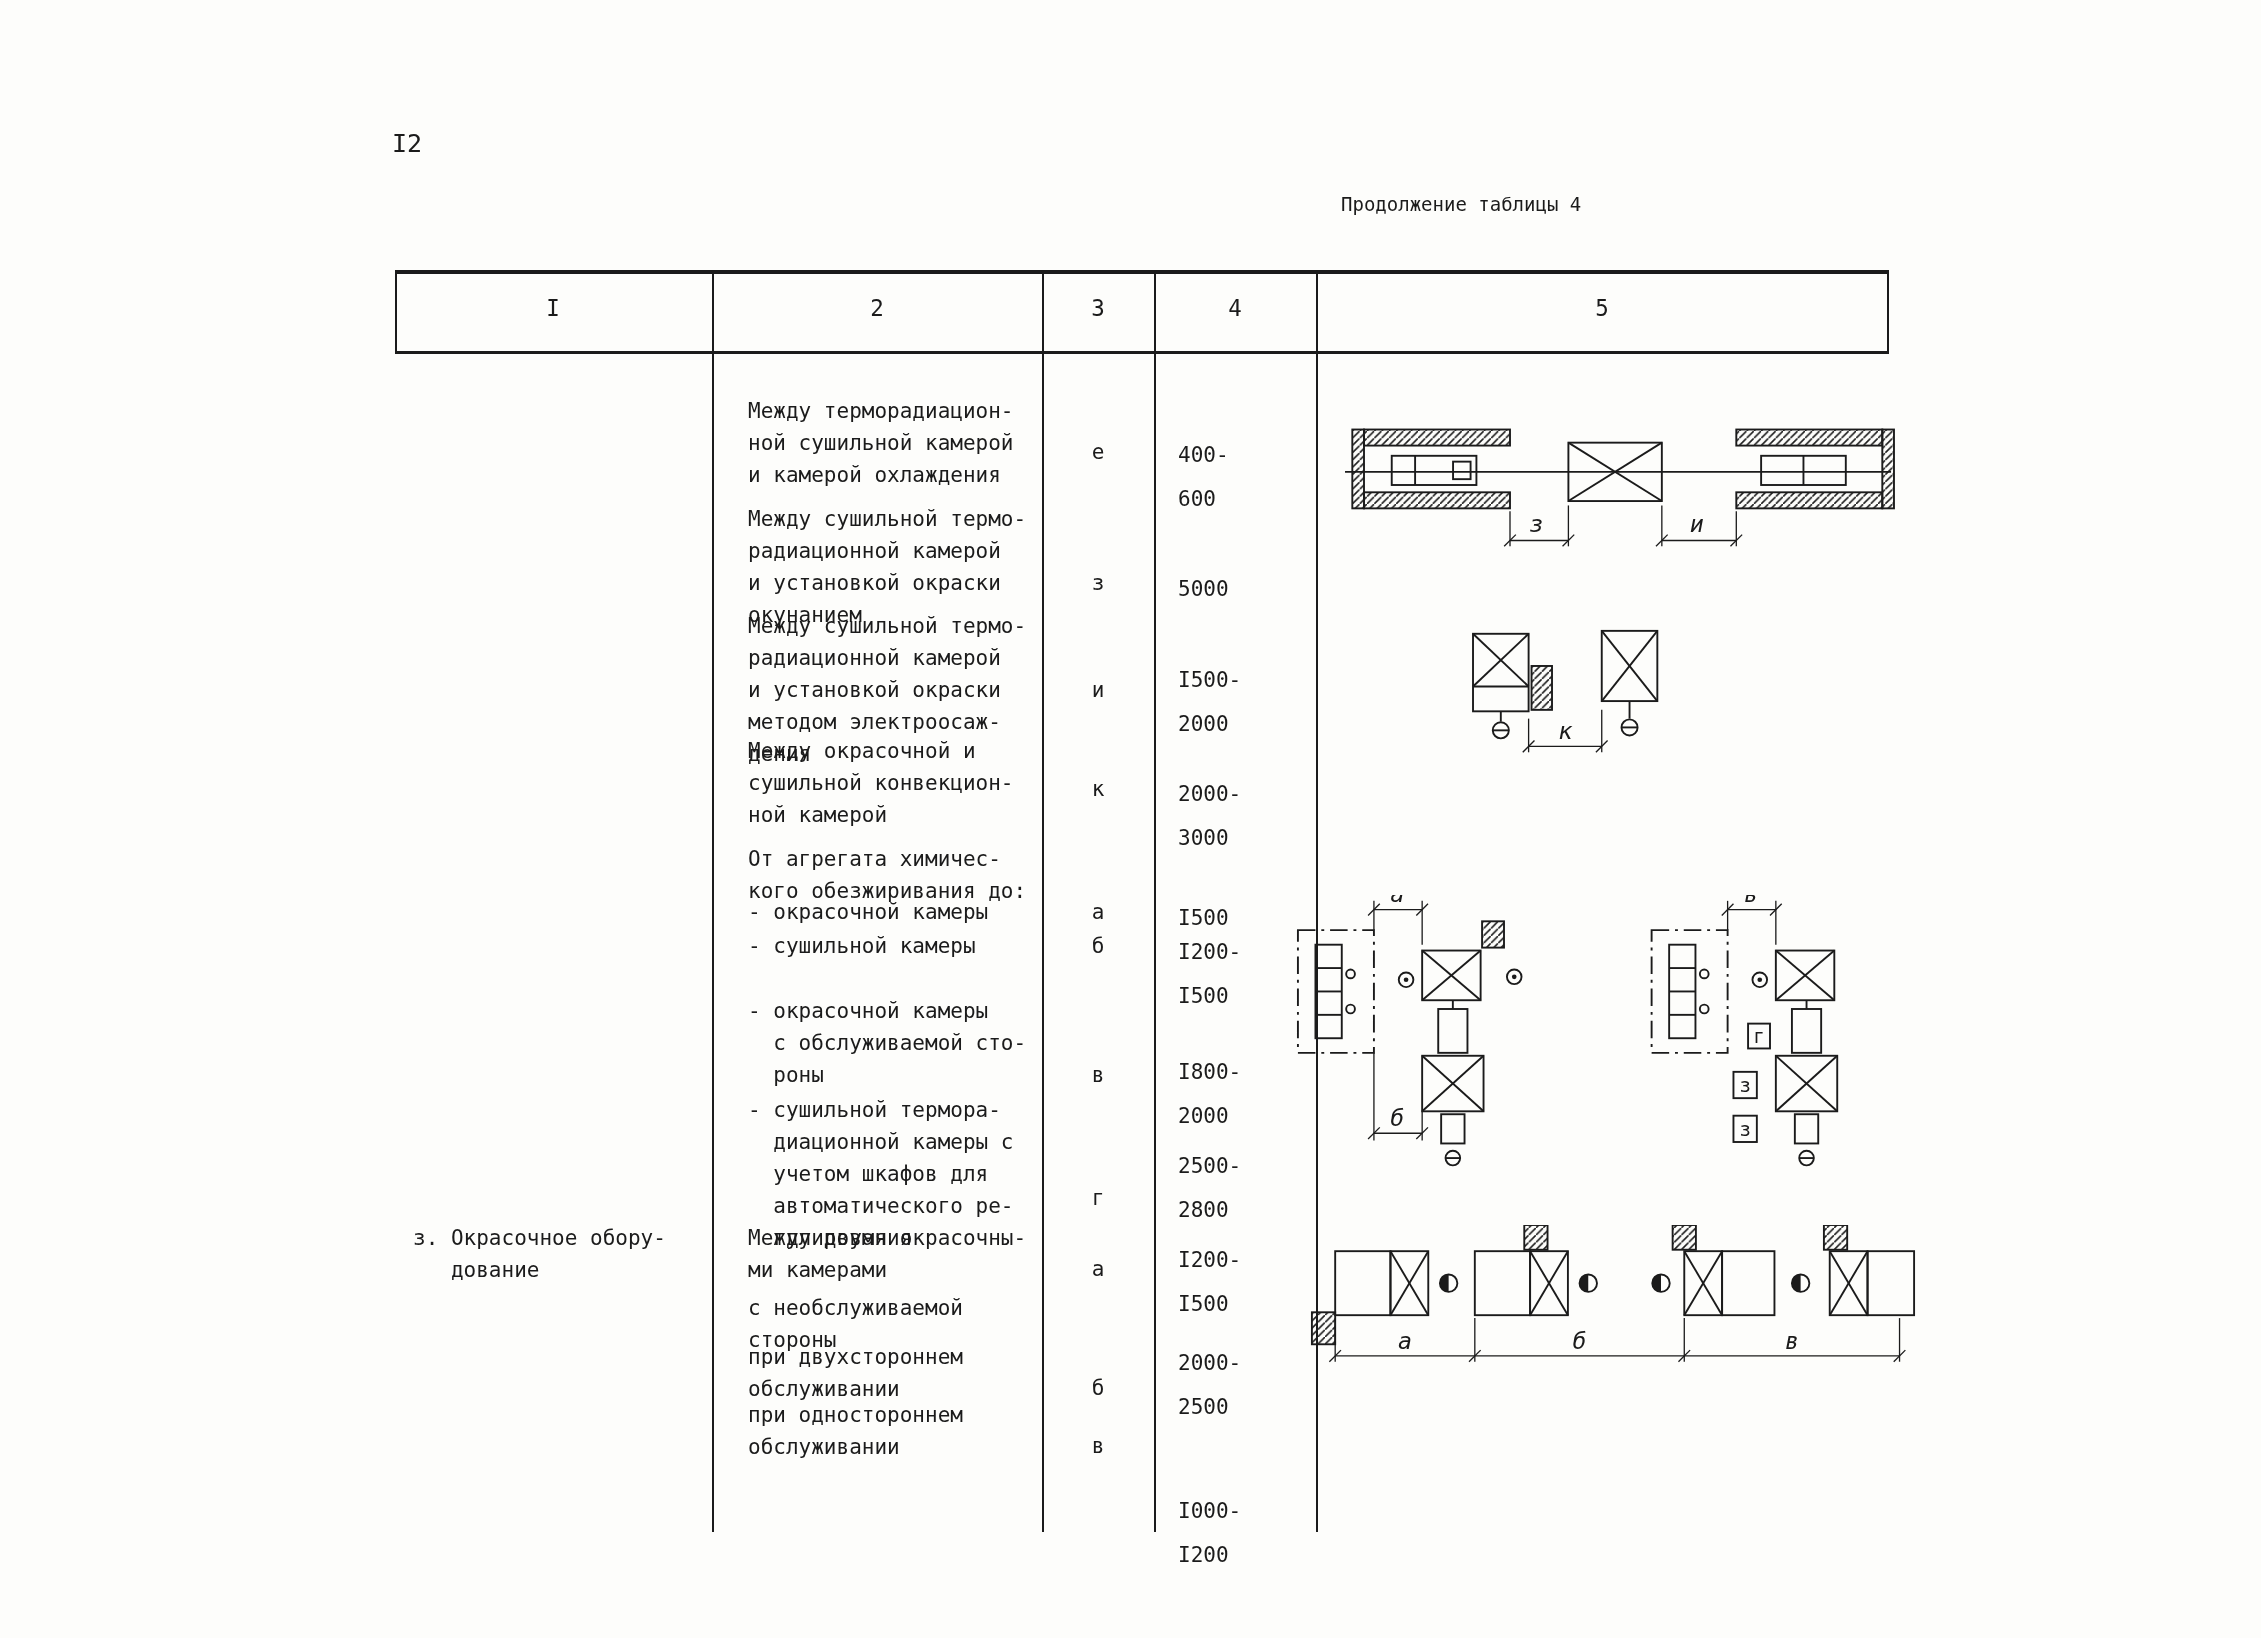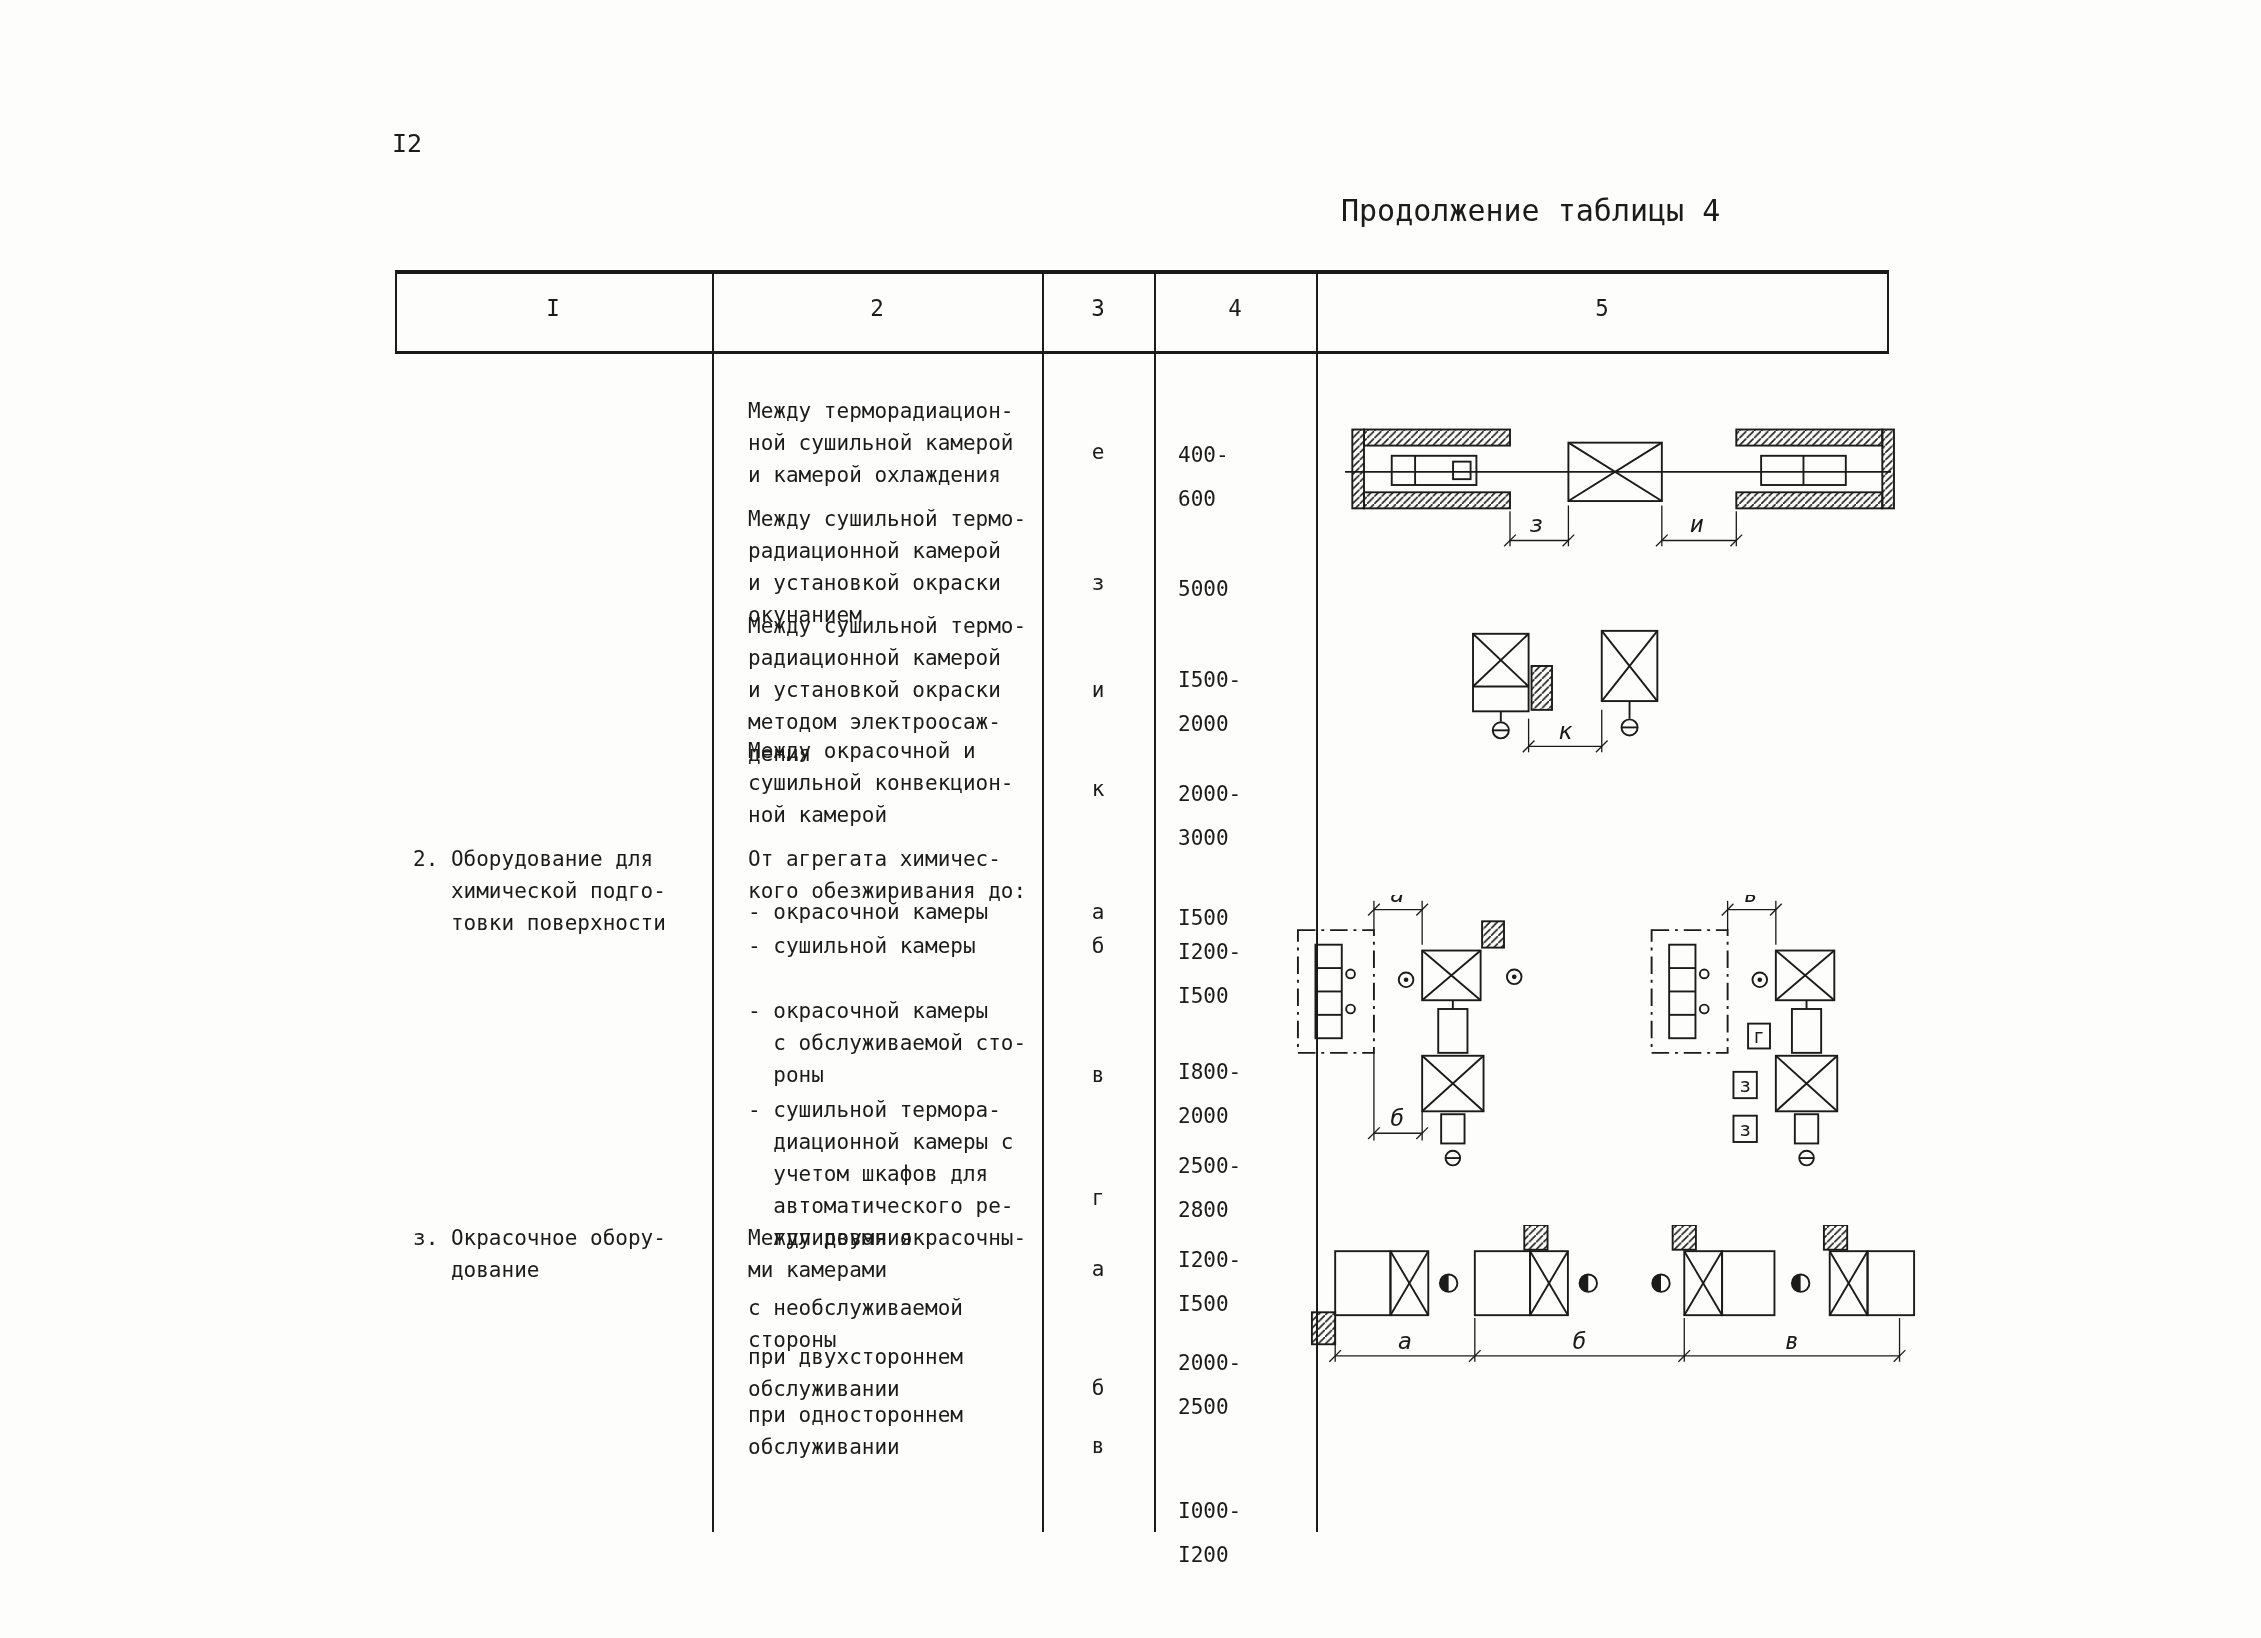--- a/index.html
+++ b/index.html
@@ -6,21 +6,21 @@
   body {
     width:2261px; height:1638px;
     background:#fdfdfb;
     position:relative;
     font-family:"DejaVu Sans Mono", monospace;
     color:#1b1b1b;
     overflow:hidden;
   }
   .page { position:absolute; inset:0; }
   .pagenum { position:absolute; left:392px; top:129px; font-size:25px; }
-  .caption { position:absolute; left:1341px; top:193px; font-size:30px; }
+  .caption { position:absolute; left:1341px; top:193px; font-size:19px; }
   .hline, .vline { position:absolute; background:#1b1b1b; }
   .th { position:absolute; top:295px; font-size:22.5px; transform:translateX(-50%); }
   .txt { position:absolute; white-space:pre; font-size:21px; line-height:32px; }
   .letter { position:absolute; width:40px; left:1078px; text-align:center; font-size:21px; line-height:32px; }
   .value { position:absolute; left:1178px; white-space:pre; font-size:21px; line-height:44px; }
   .col1 { left:413px; }
   .col2 { left:748px; }
   svg.diag { position:absolute; }
   .dimlabel { font:italic 16px "DejaVu Sans Mono", monospace; fill:#1b1b1b; text-anchor:middle; }
   .boxlabel { font:13px "DejaVu Sans Mono", monospace; fill:#1b1b1b; text-anchor:middle; }
@@ -44,23 +44,20 @@
   <div class="vline" style="left:1042px; top:270px; width:2px; height:1262px;"></div>
   <div class="vline" style="left:1154px; top:270px; width:2px; height:1262px;"></div>
   <div class="vline" style="left:1316px; top:270px; width:2px; height:1262px;"></div>
 
   <div class="th" style="left:553px;">I</div>
   <div class="th" style="left:877px;">2</div>
   <div class="th" style="left:1098px;">3</div>
   <div class="th" style="left:1235px;">4</div>
   <div class="th" style="left:1602px;">5</div>
 
-  <div class="txt col1" style="top:843px;">2. Оборудование для
-   химической подго-
-   товки поверхности</div>
   <div class="txt col1" style="top:1222px;">з. Окрасочное обору-
    дование</div>
 
   <div class="txt col2" style="top:395px;">Между терморадиацион-
 ной сушильной камерой
 и камерой охлаждения</div>
   <div class="txt col2" style="top:503px;">Между сушильной термо-
 радиационной камерой
 и установкой окраски
 окунанием</div>

